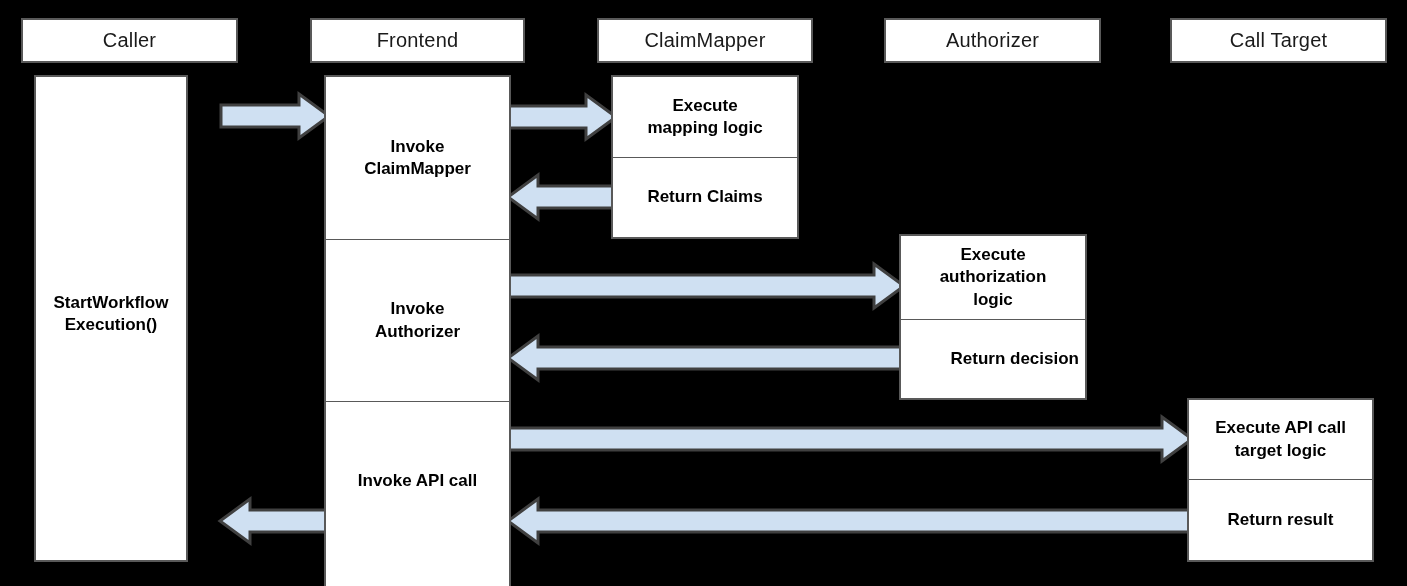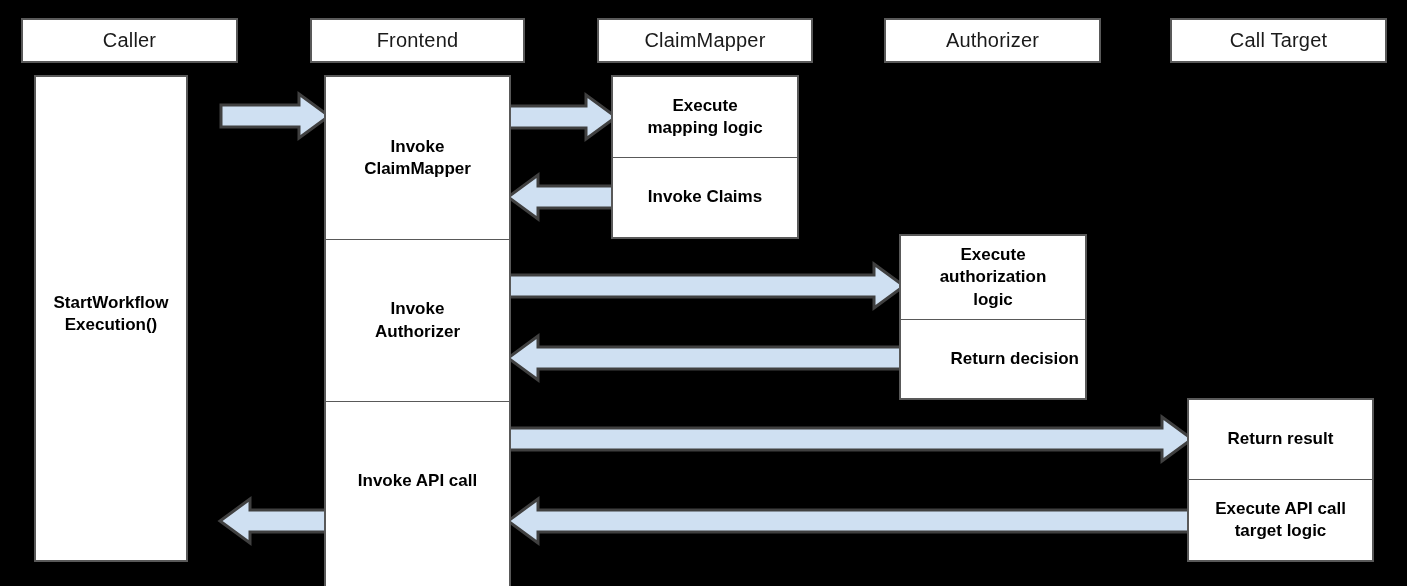--- a/index.html
+++ b/index.html
@@ -155,38 +155,38 @@
       <span class="seg-text">Invoke API call</span>
     </div>
   </div>
 
   <div class="lifeline" style="left:611px; top:75px; width:188px; height:164px;">
     <div class="segment" style="height:81px;">
       <span class="seg-text">Execute
 mapping logic</span>
     </div>
     <div class="segment" style="height:79px;">
-      <span class="seg-text">Invoke Claims</span>
+      <span class="seg-text">Return Claims</span>
     </div>
   </div>
 
   <div class="lifeline" style="left:899px; top:234px; width:188px; height:166px;">
     <div class="segment" style="height:84px;">
       <span class="seg-text">Execute
 authorization
 logic</span>
     </div>
     <div class="segment" style="height:78px;justify-content:flex-end;">
       <span class="seg-text">Return decision</span>
     </div>
   </div>
 
   <div class="lifeline" style="left:1187px; top:398px; width:187px; height:164px;">
     <div class="segment" style="height:80px;">
-      <span class="seg-text">Return result</span>
+      <span class="seg-text">Execute API call
+target logic</span>
     </div>
     <div class="segment" style="height:80px;">
-      <span class="seg-text">Execute API call
-target logic</span>
+      <span class="seg-text">Return result</span>
     </div>
   </div>
 
 </div>
 
 </body></html>

